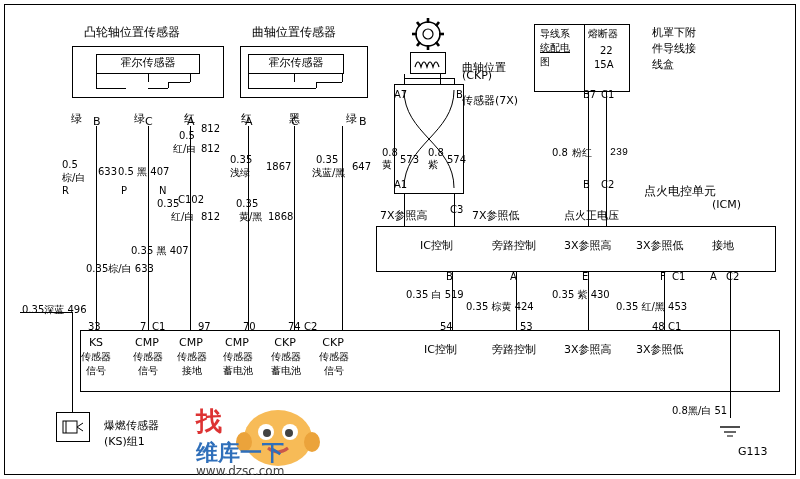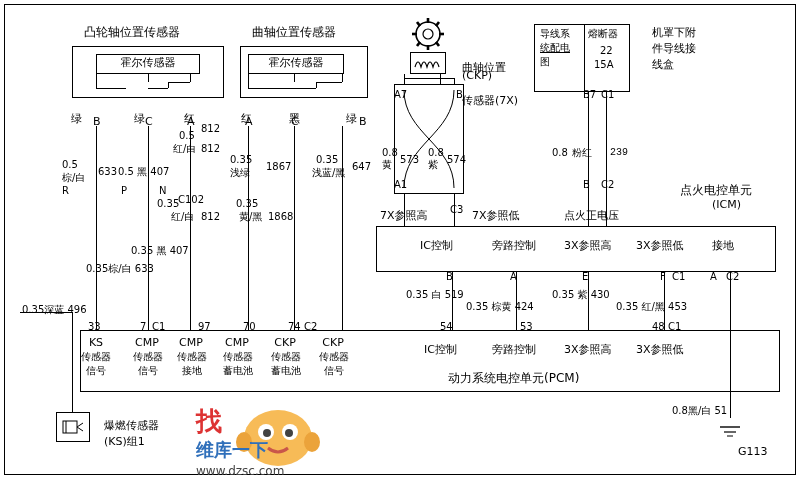--- a/index.html
+++ b/index.html
@@ -121,21 +121,21 @@
 
   <div class="lbl t10" style="left:583px;top:90px;">B7</div>
   <div class="lbl t10" style="left:601px;top:90px;">C1</div>
   <div class="lbl t10" style="left:583px;top:180px;">B</div>
   <div class="lbl t10" style="left:601px;top:180px;">C2</div>
 
   <div class="lbl t10" style="left:552px;top:148px;">0.8</div>
   <div class="lbl t10" style="left:572px;top:148px;">粉红</div>
   <div class="lbl t10" style="left:610px;top:148px;font-family:Liberation Mono, monospace;">239</div>
 
-  <div class="lbl t12" style="left:680px;top:185px;font-family:Liberation Mono, monospace;">点火电控单元</div>
+  <div class="lbl t12" style="left:644px;top:185px;">点火电控单元</div>
   <div class="lbl t11" style="left:712px;top:199px;">(ICM)</div>
   <div class="bx" style="left:376px;top:226px;width:400px;height:46px;"></div>
   <div class="lbl t11" style="left:380px;top:210px;">7X参照高</div>
   <div class="lbl t11" style="left:472px;top:210px;">7X参照低</div>
   <div class="lbl t11" style="left:564px;top:210px;">点火正电压</div>
   <div class="lbl t11" style="left:420px;top:240px;">IC控制</div>
   <div class="lbl t11" style="left:492px;top:240px;">旁路控制</div>
   <div class="lbl t11" style="left:564px;top:240px;">3X参照高</div>
   <div class="lbl t11" style="left:636px;top:240px;">3X参照低</div>
   <div class="lbl t11" style="left:712px;top:240px;">接地</div>
@@ -204,21 +204,20 @@
   <div class="vline" style="left:588px;top:272px;height:58px;"></div>
   <div class="vline" style="left:664px;top:272px;height:58px;"></div>
   <div class="vline" style="left:730px;top:272px;height:146px;"></div>
 
   <div class="vline" style="left:404px;top:194px;height:32px;"></div>
   <div class="vline" style="left:454px;top:194px;height:32px;"></div>
   <div class="vline" style="left:588px;top:92px;height:134px;"></div>
   <div class="vline" style="left:606px;top:92px;height:134px;"></div>
 
   <div class="bx" style="left:80px;top:330px;width:700px;height:62px;"></div>
-  <div class="lbl t12" style="left:448px;top:372px;">动力系统电控单元(PCM)</div>
 
   <div class="lbl t10" style="left:88px;top:322px;">33</div>
   <div class="lbl t10" style="left:140px;top:322px;">7</div>
   <div class="lbl t10" style="left:152px;top:322px;">C1</div>
   <div class="lbl t10" style="left:198px;top:322px;">97</div>
   <div class="lbl t10" style="left:243px;top:322px;">70</div>
   <div class="lbl t10" style="left:288px;top:322px;">74</div>
   <div class="lbl t10" style="left:304px;top:322px;">C2</div>
   <div class="lbl t10" style="left:440px;top:322px;">54</div>
   <div class="lbl t10" style="left:520px;top:322px;">53</div>
@@ -275,16 +274,16 @@
     <ellipse cx="60" cy="40" rx="34" ry="28" fill="#f5a623" opacity="0.9"></ellipse>
     <circle cx="48" cy="34" r="8" fill="#fff"></circle>
     <circle cx="72" cy="34" r="8" fill="#fff"></circle>
     <circle cx="49" cy="35" r="4" fill="#222"></circle>
     <circle cx="71" cy="35" r="4" fill="#222"></circle>
     <path d="M50 50 q10 8 20 0" stroke="#c0392b" stroke-width="3" fill="none"></path>
     <ellipse cx="26" cy="44" rx="8" ry="10" fill="#e8941a"></ellipse>
     <ellipse cx="94" cy="44" rx="8" ry="10" fill="#e8941a"></ellipse>
   </svg>
   <div class="wm-txt" style="left:196px;top:404px;font-size:26px;color:#d33;">找</div>
-  <div class="wm-txt" style="left:196px;top:438px;font-size:18px;color:#2f6fba;">维库一下</div>
+  <div class="wm-txt" style="left:196px;top:438px;font-size:22px;color:#2f6fba;">维库一下</div>
   <div class="wm-txt" style="left:196px;top:464px;font-size:12px;color:#444;font-weight:normal;">www.dzsc.com</div>
 
 </div>
 
 </body></html>

